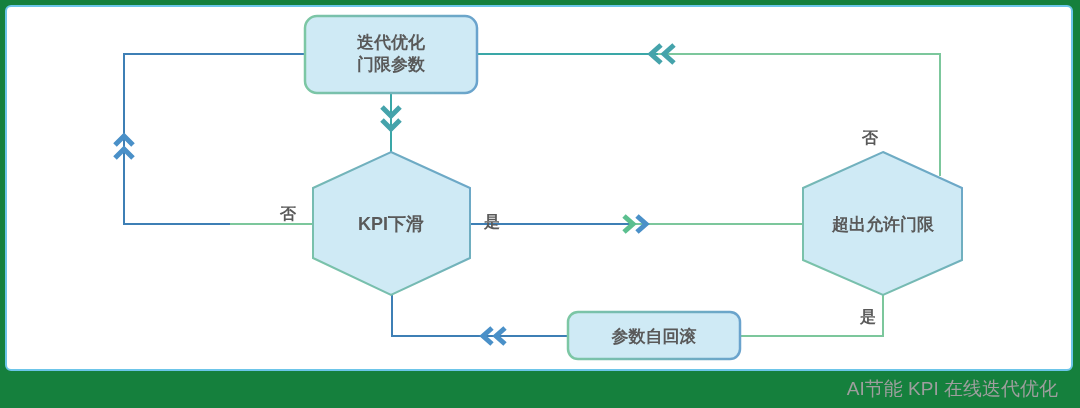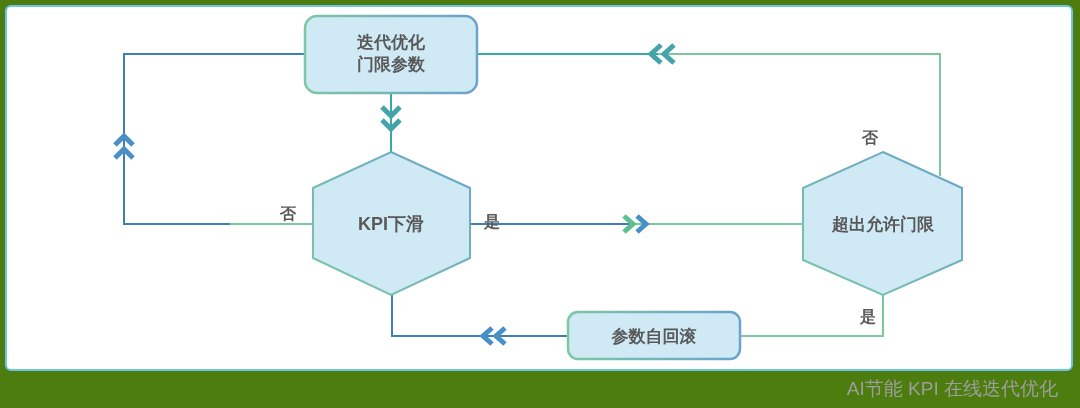--- a/index.html
+++ b/index.html
@@ -1,19 +1,19 @@
 <!DOCTYPE html>
 <html style="--frame-border: #6cc5e9; --node-fill: #cfeaf5; --stroke-green: #7cc7a4; --stroke-blue: #6aa3cd; --line-blue: #3e7fb5; --line-green: #7cc79c; --line-teal: #3aa7a7; --chevron-blue: #4a90c8; --chevron-teal: #45a3ab; --chevron-green: #5bbf8f; --node-text: #595959; --caption-text: #9e9e9e;"><head>
 <meta charset="utf-8">
 <style>
   html,body{margin:0;padding:0;background:#ffffff;}
   .stage{
     position:relative;
     width:1080px;height:408px;
-    background:#4d7c0f;
+    background:#15803d;
     font-family:"Liberation Sans", sans-serif;
     overflow:hidden;
   }
   svg text{
     font-family:"Liberation Sans","DejaVu Sans",sans-serif;
     fill:var(--node-text);
     font-weight:bold;
   }
   svg text.caption{
     fill:var(--caption-text);

